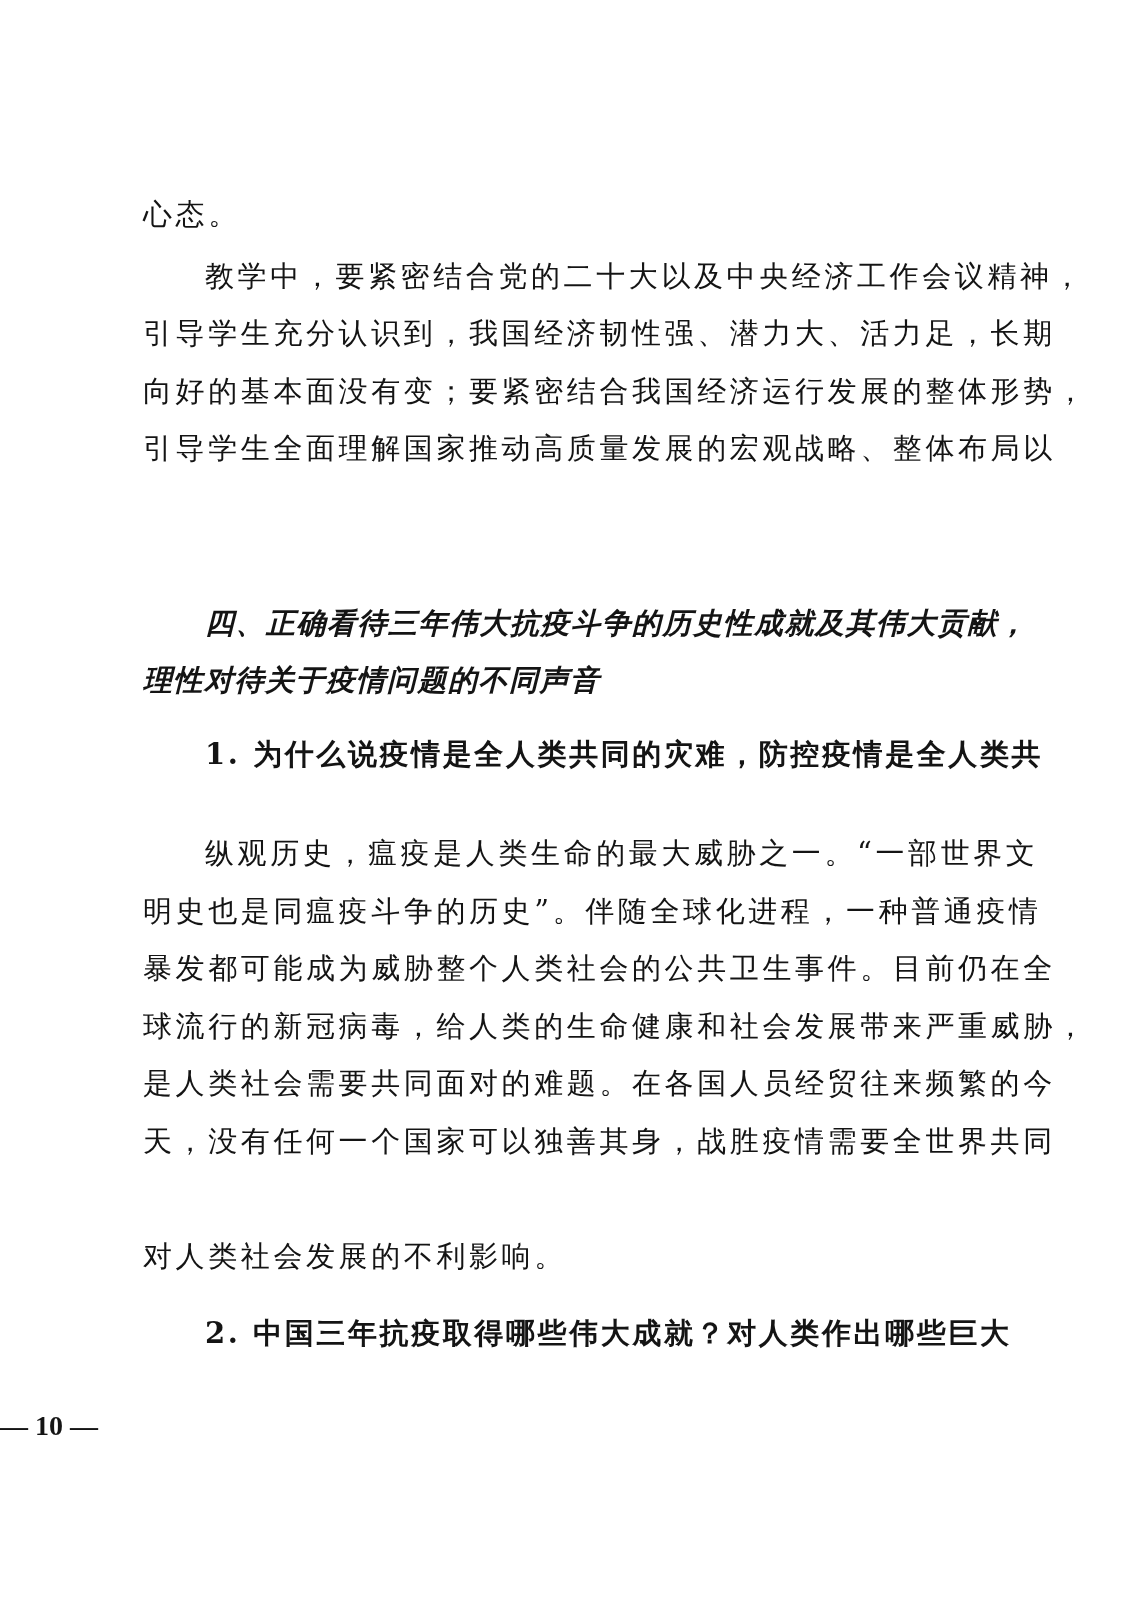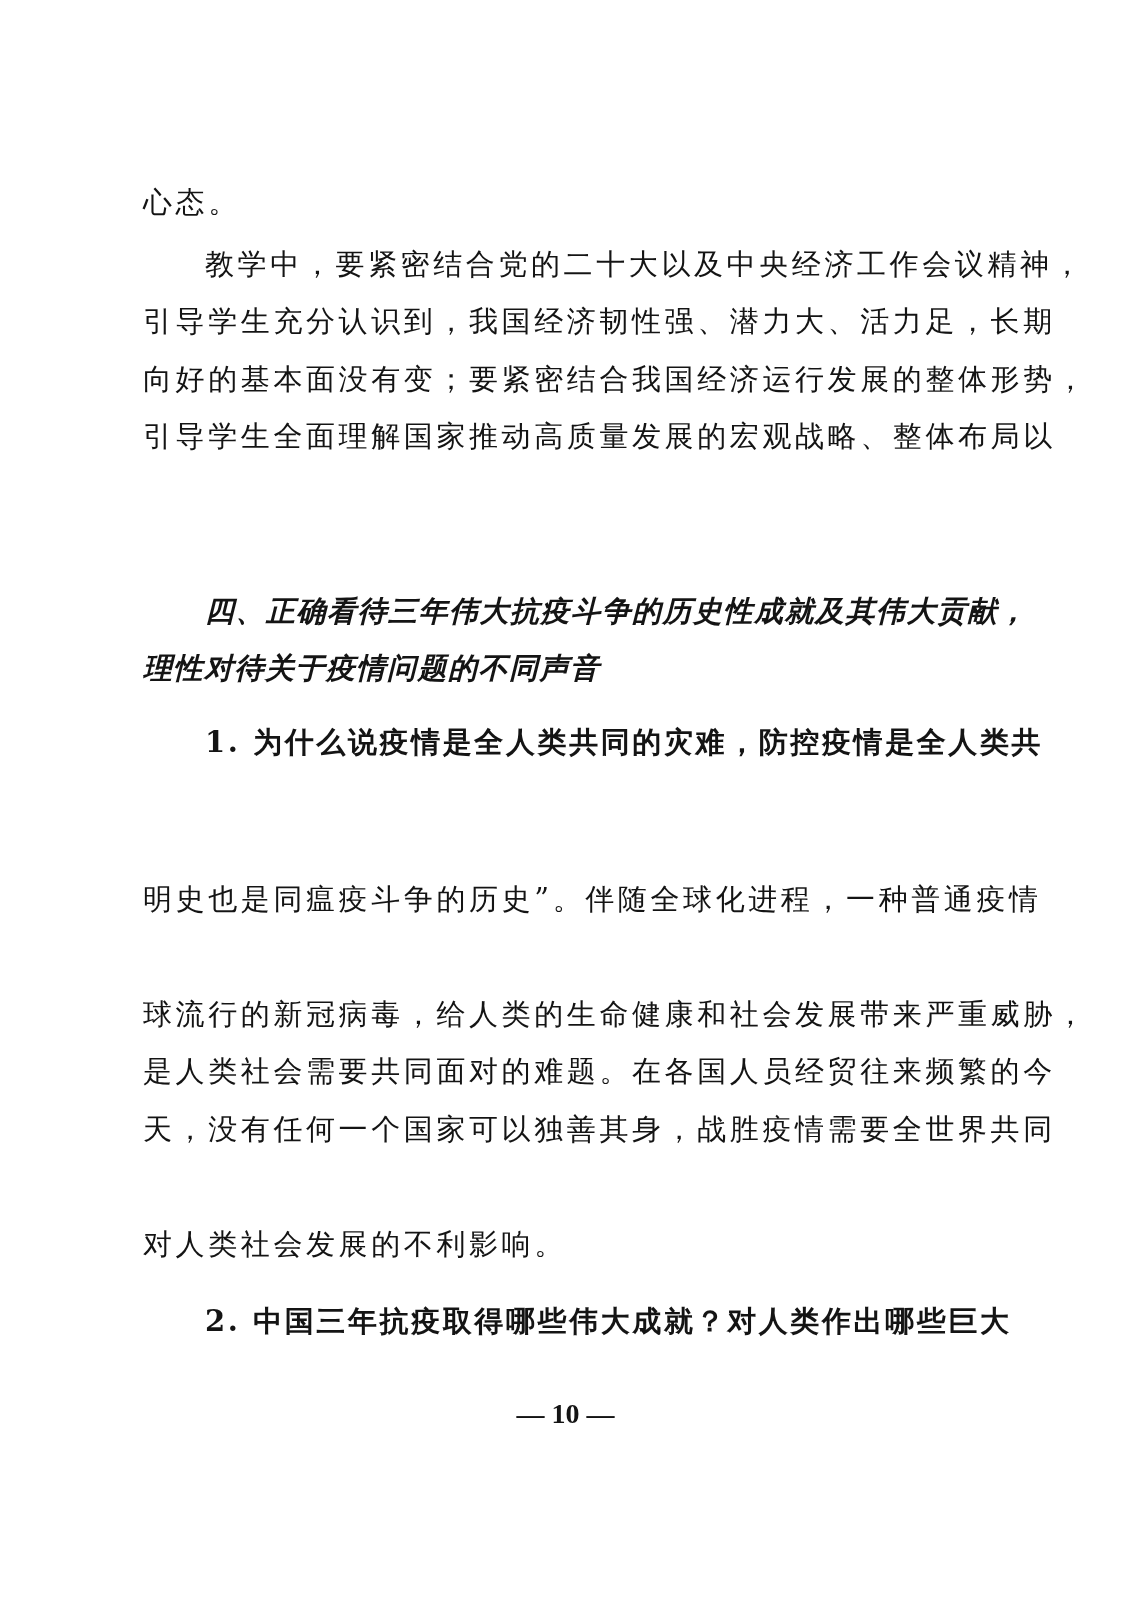--- a/index.html
+++ b/index.html
@@ -9,21 +9,21 @@
     }
     body {
       width: 1131px;
       height: 1600px;
       position: relative;
       overflow: hidden;
       color: #141414;
     }
     .page {
       position: absolute;
-      left: 0; top: 4px;
+      left: 0; top: 16px;
       width: 1131px;
       height: 1512px;
       background: #ffffff;
     }
     .line {
       position: absolute;
       left: 143px;
       width: 830px;
       height: 40px;
       font-family: "DejaVu Serif", "Liberation Serif", serif;
@@ -46,21 +46,21 @@
       font-family: "DejaVu Serif", "Liberation Serif", serif;
       font-weight: bold;
       letter-spacing: 2.6px;
       margin-top: 16px;
     }
     .page-number {
       position: absolute;
       left: 0;
       width: 1131px;
       top: 1392px;
-      text-align: center;
+      text-align: left;
       font-family: "Liberation Serif", "DejaVu Serif", serif;
       font-weight: bold;
       font-size: 28px;
       line-height: 36px;
       color: #141414;
     }
   </style>
 </head>
 <body>
 
@@ -71,21 +71,23 @@
   <div class="line indent" style="top:240px">教学中，要紧密结合党的二十大以及中央经济工作会议精神，</div>
   <div class="line" style="top:297px">引导学生充分认识到，我国经济韧性强、潜力大、活力足，长期</div>
   <div class="line" style="top:355px">向好的基本面没有变；要紧密结合我国经济运行发展的整体形势，</div>
   <div class="line" style="top:412px">引导学生全面理解国家推动高质量发展的宏观战略、整体布局以</div>
 
   <div class="line indent heading" style="top:587px">四、正确看待三年伟大抗疫斗争的历史性成就及其伟大贡献，</div>
   <div class="line heading last" style="top:644px">理性对待关于疫情问题的不同声音</div>
 
   <div class="line indent q" style="top:702px">1. 为什么说疫情是全人类共同的灾难，防控疫情是全人类共</div>
 
+  <div class="line indent" style="top:817px">纵观历史，瘟疫是人类生命的最大威胁之一。“一部世界文</div>
   <div class="line" style="top:875px">明史也是同瘟疫斗争的历史”。伴随全球化进程，一种普通疫情</div>
+  <div class="line" style="top:932px">暴发都可能成为威胁整个人类社会的公共卫生事件。目前仍在全</div>
   <div class="line" style="top:990px">球流行的新冠病毒，给人类的生命健康和社会发展带来严重威胁，</div>
   <div class="line" style="top:1047px">是人类社会需要共同面对的难题。在各国人员经贸往来频繁的今</div>
   <div class="line" style="top:1105px">天，没有任何一个国家可以独善其身，战胜疫情需要全世界共同</div>
   <div class="line last" style="top:1220px">对人类社会发展的不利影响。</div>
 
   <div class="line indent q" style="top:1281px">2. 中国三年抗疫取得哪些伟大成就？对人类作出哪些巨大</div>
 
   <div class="page-number">— 10 —</div>
 </div>
 

